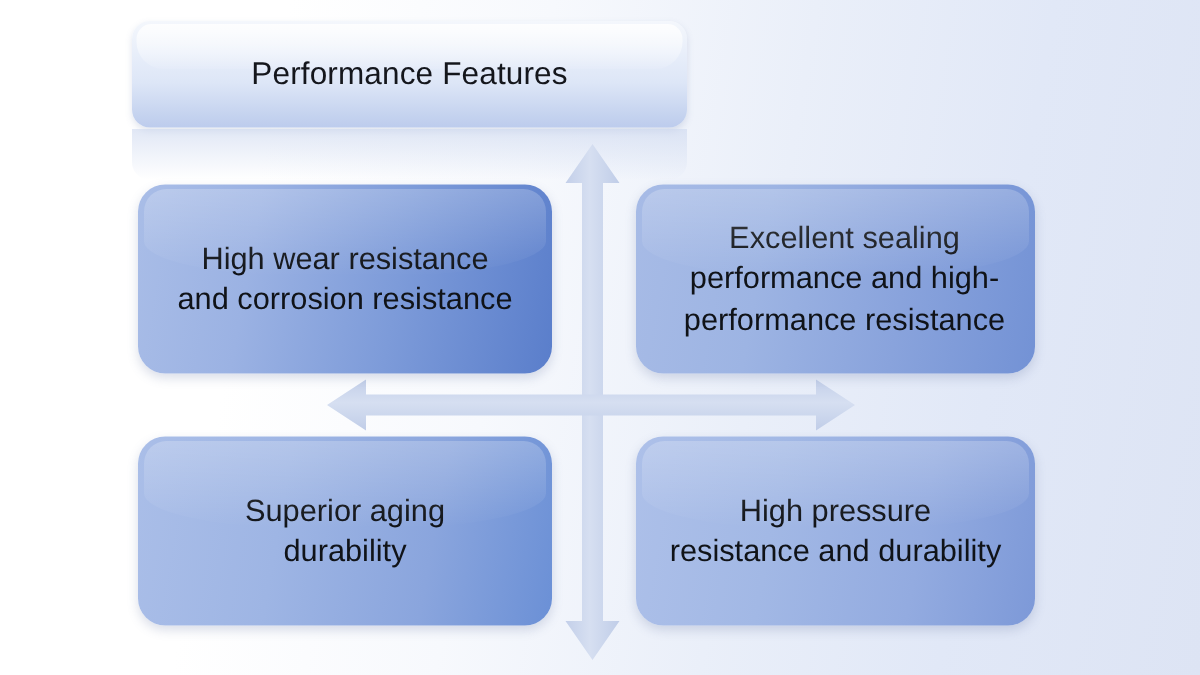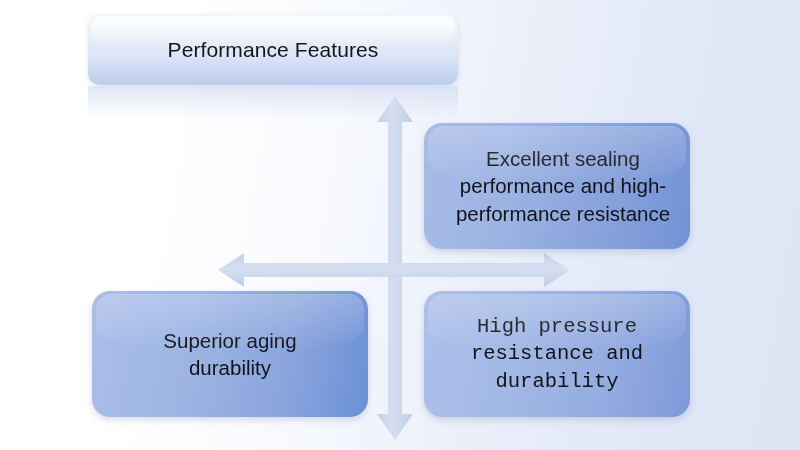--- a/index.html
+++ b/index.html
@@ -133,21 +133,20 @@
     width: 276px;
     height: 126px;
     background: linear-gradient(100deg, #aabee8 0%, #9eb5e4 35%, #8aa5dd 70%, #6b90d6 100%);
   }
   #box-bottom-right {
     left: 424px;
     top: 291px;
     width: 266px;
     height: 126px;
     background: linear-gradient(100deg, #adc0e9 0%, #a2b8e5 35%, #93abe0 70%, #7d99d8 100%);
-    font-family: Liberation Mono, monospace;
   }
   .box-gloss {
     position: absolute;
     left: 4px;
     right: 4px;
     top: 3px;
     height: 46%;
     border-radius: 15px 15px 40% 40%;
     background: linear-gradient(to bottom, rgba(255,255,255,0.22), rgba(255,255,255,0.0));
     pointer-events: none;
@@ -179,20 +178,27 @@
     <defs>
       <linearGradient id="hgrad" x1="0" y1="0" x2="0" y2="1">
         <stop offset="0%" stop-color="#c3cfe9"></stop>
         <stop offset="45%" stop-color="#d6dff1"></stop>
         <stop offset="100%" stop-color="#c0cde8"></stop>
       </linearGradient>
     </defs>
     <polygon points="0,22 26,5 26,15 326,15 326,5 352,22 326,39 326,29 26,29 26,39" fill="url(#hgrad)"></polygon>
   </svg>
 
+  <div class="feature-box" id="box-top-left">
+    <div class="box-gloss"></div>
+    <div class="feature-text">
+      <span>High wear resistance</span><br>
+      <span>and corrosion resistance</span>
+    </div>
+  </div>
 
   <div class="feature-box" id="box-top-right">
     <div class="box-gloss"></div>
     <div class="feature-text">
       <span>Excellent sealing</span><br>
       <span>performance and high-</span><br>
       <span>performance resistance</span>
     </div>
   </div>
 

